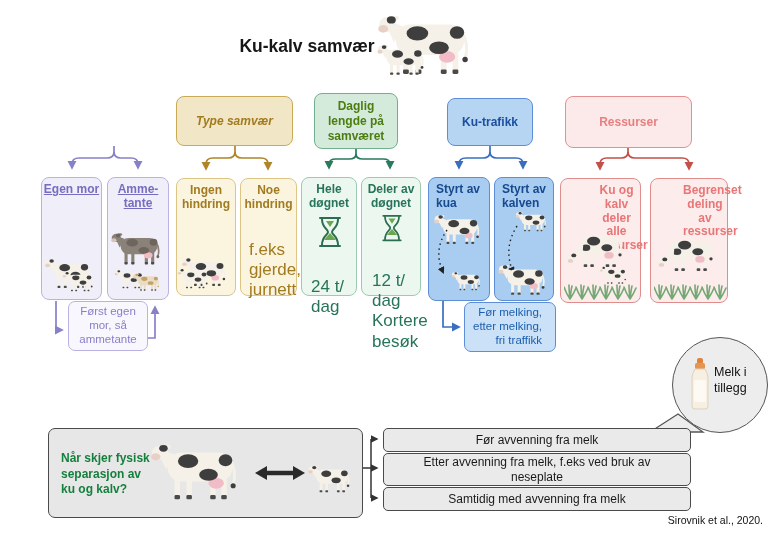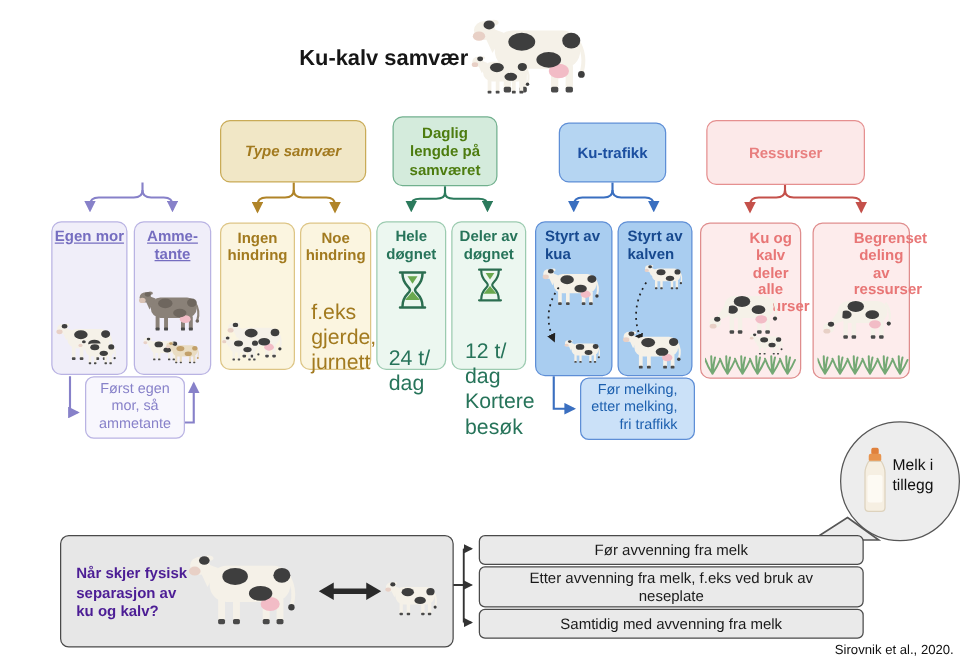--- a/index.html
+++ b/index.html
@@ -24,21 +24,21 @@
   .b-child{background:#a9cdf0;border-color:#5e8ed6;color:#17498f;}
   .b-note{background:#cbe1f8;border-color:#5e8ed6;color:#1c5fae;text-align:right;padding-left:8px;justify-content:flex-start;}
   .r-hdr{background:#fce9e9;border-color:#e59090;color:#e87f7f;flex-direction:column;}
   .r-child{background:#fdecec;border-color:#df8d8d;color:#e87676;padding-left:32px;}
   .r-sub{font-weight:400;font-style:normal;font-size:11.5px;line-height:1.2;}
   
   #title{position:absolute;left:228px;top:36px;width:158px;text-align:center;font-size:17.5px;font-weight:700;color:#161616;z-index:2;}
   
   .graybox{position:absolute;background:#e7e7e7;border:1.6px solid #4a4a4a;border-radius:7px;z-index:2;}
   .bar{position:absolute;background:#eaeaea;border:1.4px solid #4a4a4a;border-radius:5px;display:flex;align-items:center;justify-content:center;text-align:center;font-size:12px;color:#1a1a1a;line-height:1.2;z-index:2;}
-  #question{position:absolute;left:12px;top:22px;width:92px;font-size:12px;font-weight:700;color:#4c1d95;line-height:1.3;}
+  #question{position:absolute;left:12px;top:22px;width:92px;font-size:12px;font-weight:700;color:#15803d;line-height:1.3;}
   #bubble{position:absolute;left:672px;top:337px;width:94px;height:94px;border-radius:50%;background:#ededed;border:1.8px solid #565656;z-index:3;}
   #bubble-text{position:absolute;left:41px;top:27px;font-size:12.5px;color:#111;line-height:1.25;}
   #citation{position:absolute;right:5px;top:514px;font-size:10.5px;color:#111;z-index:2;}
   .cow-slot{position:absolute;line-height:0;}
   .icon-slot{position:absolute;line-height:0;}
 </style>
 </head>
 <body>
 
 <div id="canvas">

